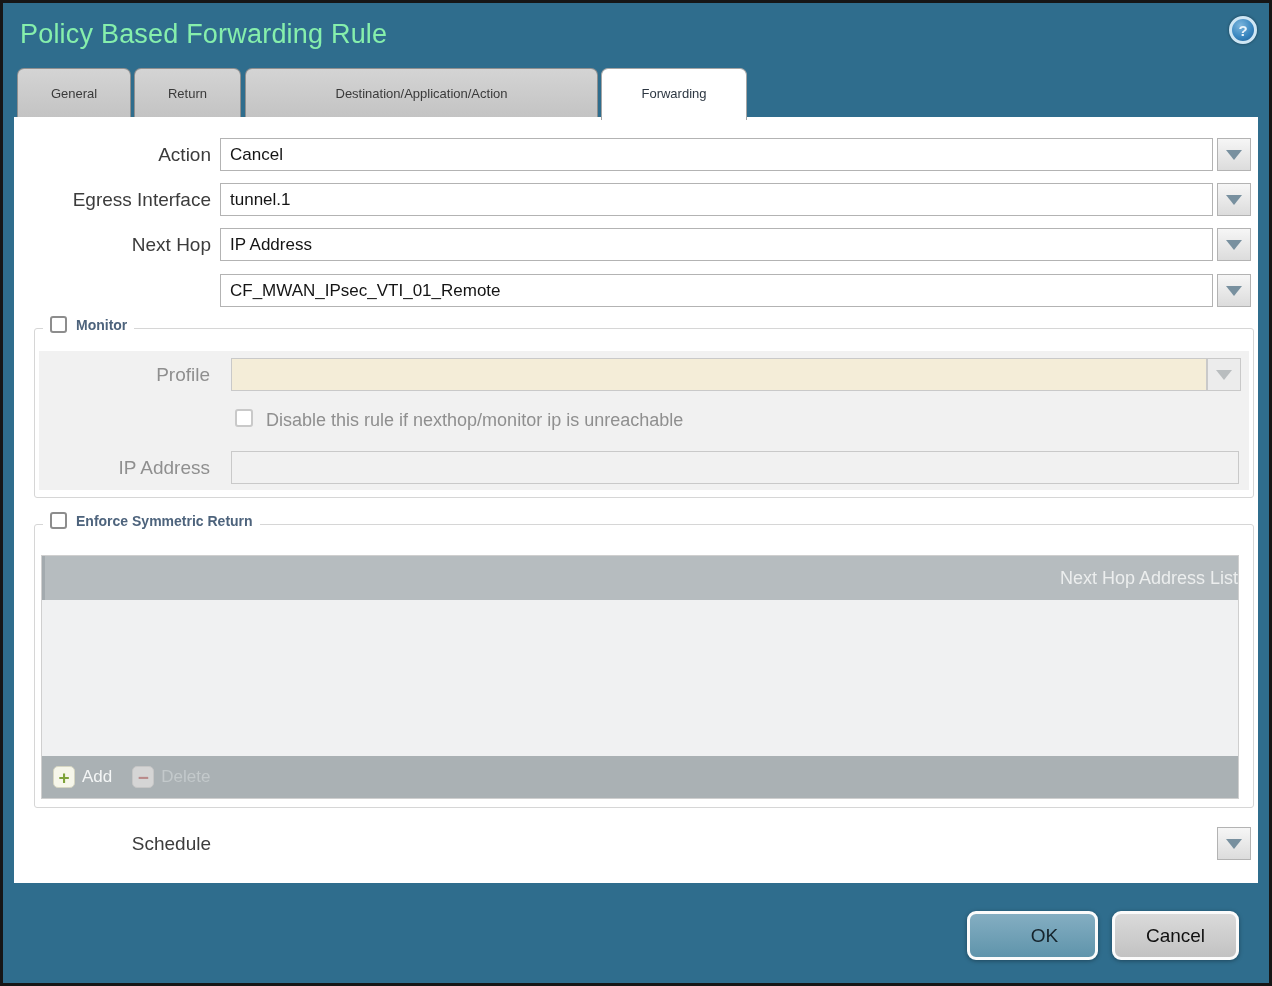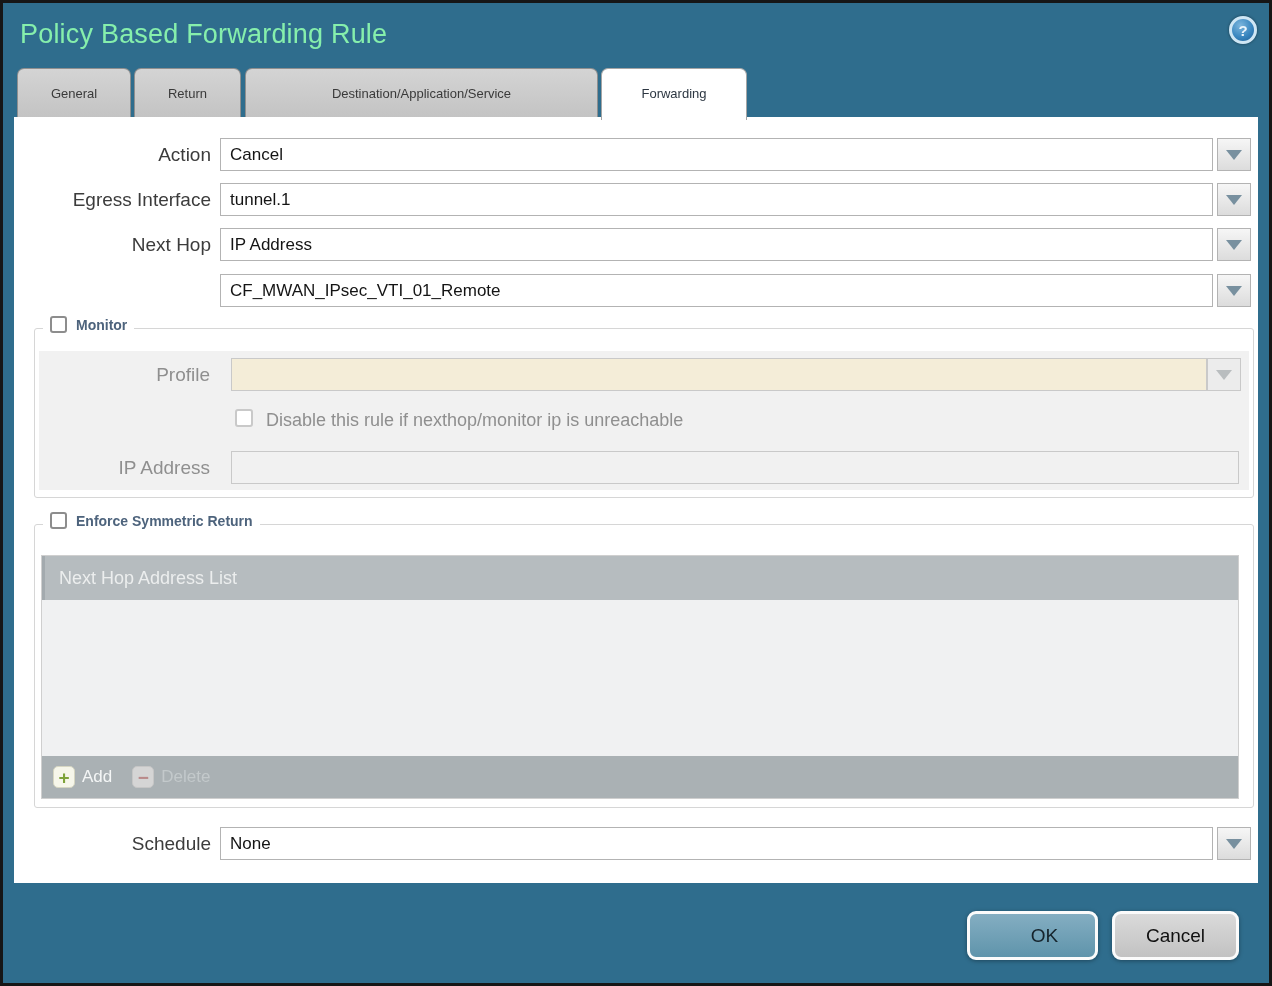--- a/index.html
+++ b/index.html
@@ -74,20 +74,21 @@
   .combo.ipfield{left:196px;width:1008px;background:#f1f1f1;border-color:#c9c9c9;cursor:default;}
   .disable-text{
     position:absolute;left:231px;top:0;font-size:18px;color:#8f8f8f;line-height:22px;white-space:nowrap;
   }
   
   .nh-table{position:absolute;left:6px;top:30px;width:1198px;height:244px;border:1px solid #cfcfcf;background:#f0f1f2;}
   .nh-header{
     position:absolute;top:0;left:0;right:0;height:44px;background:#b6bcbf;
     font-size:18px;color:#eceeee;line-height:44px;padding-left:14px;
     border-left:3px solid #a3aaae;
+    text-align:right;
   }
   .nh-body{position:absolute;top:44px;left:0;right:0;bottom:42px;background:#f0f1f2;}
   .nh-footer{
     position:absolute;left:0;right:0;bottom:0;height:42px;background:#aab1b4;
     display:flex;align-items:center;padding-left:11px;gap:20px;
   }
   .tool{display:flex;align-items:center;gap:7px;cursor:pointer;}
   .tool.disabled{cursor:default;}
   .tool-icon{
     width:22px;height:22px;border-radius:5px;display:flex;align-items:center;justify-content:center;
@@ -112,21 +113,21 @@
 
 <div class="screen">
 
   <div class="dialog-title">Policy Based Forwarding Rule</div>
   <div class="help-btn">
     <span class="help-glyph">?</span>
   </div>
 
   <div class="tab" style="left:14px;width:114px;">General</div>
   <div class="tab" style="left:131px;width:107px;">Return</div>
-  <div class="tab" style="left:242px;width:353px;">Destination/Application/Service</div>
+  <div class="tab" style="left:242px;width:353px;">Destination/Application/Action</div>
   <div class="tab active" style="left:598px;width:146px;">Forwarding</div>
 
   <div class="panel">
 
     <div class="row" style="top:21px;">
       <div class="lbl">Action</div>
       <div class="combo">Cancel</div>
       <div class="dbtn">
         <span class="arrow"></span>
       </div>
@@ -198,21 +199,20 @@
           <div class="tool disabled">
             <span class="tool-icon del-icon">−</span>
             <span class="tool-label">Delete</span>
           </div>
         </div>
       </div>
     </div>
 
     <div class="row" style="top:710px;">
       <div class="lbl">Schedule</div>
-      <div class="combo">None</div>
       <div class="dbtn">
         <span class="arrow"></span>
       </div>
     </div>
 
   </div>
 
   <div class="btn btn-ok">OK</div>
   <div class="btn btn-cancel">Cancel</div>
 

